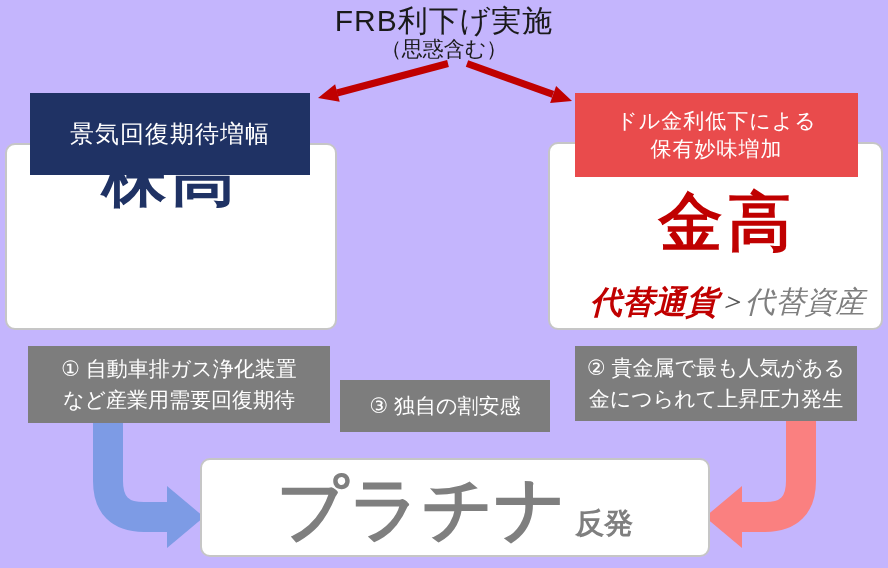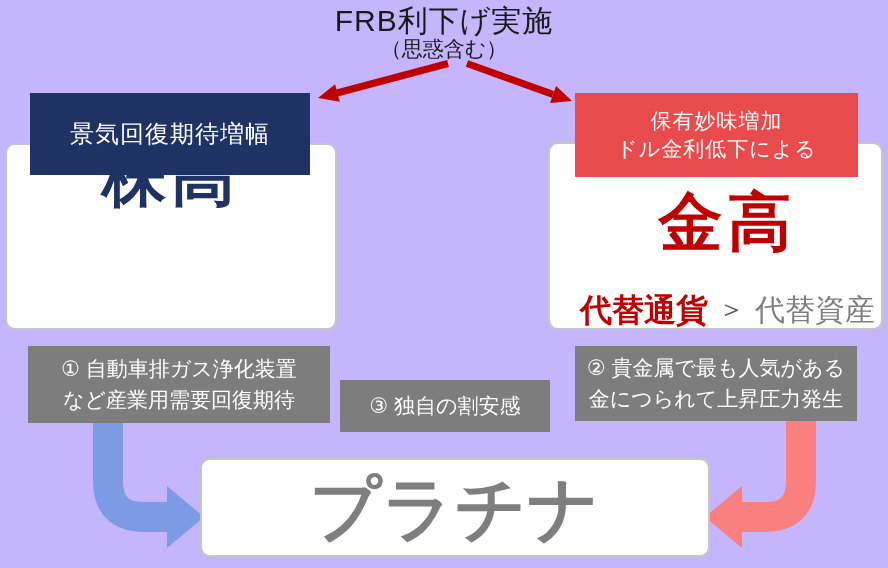--- a/index.html
+++ b/index.html
@@ -68,23 +68,24 @@
     display: flex; flex-direction: column; align-items: center;
     padding-top: 42px;
     padding-left: 24px;
   }
   .result-gold {
     font-size: 64px; font-weight: bold;
     color: var(--c-accent-red); letter-spacing: 5px;
     line-height: 1.15;
   }
   .compare-row {
-    margin-top: 34px;
-    display: flex; align-items: center; gap: 10px;
+    margin-top: 26px;
+    display: flex; align-items: center; 
     line-height: 1;
+    font-style: italic;
   }
   .compare-left  { font-size: 32px; font-weight: bold; color: var(--c-accent-red); }
   .compare-op    { font-size: 27px; font-weight: 400; color: var(--c-operator-gray); }
   .compare-right { font-size: 30px; font-weight: 400; color: var(--c-text-gray); }
 
   
   .note-box {
     background: var(--c-box-gray);
     color: #ffffff; font-size: 21px; line-height: 1.45;
     display: flex; flex-direction: column; align-items: center; justify-content: center;
@@ -146,37 +147,38 @@
   </div>
   <div class="abs card card-left">
     <span class="result-stock">株高</span>
   </div>
   <div class="abs note-box note-left">
     <span>① 自動車排ガス浄化装置</span>
     <span>など産業用需要回復期待</span>
   </div>
 
   <div class="abs header-red">
+    <span>ドル金利低下による</span>
     <span>保有妙味増加</span>
-    <span>ドル金利低下による</span>
   </div>
   <div class="abs card card-right">
     <span class="result-gold">金高</span>
     <div class="compare-row">
       <span class="compare-left">代替通貨</span>
       <span class="compare-op">＞</span>
       <span class="compare-right">代替資産</span>
     </div>
   </div>
   <div class="abs note-box note-right">
     <span>② 貴金属で最も人気がある</span>
     <span>金につられて上昇圧力発生</span>
   </div>
 
   <div class="abs note-box note-center">
     <span>③ 独自の割安感</span>
   </div>
 
   <div class="abs card card-bottom">
     <span class="outcome-main">プラチナ</span>
+    <span class="outcome-suffix">反発</span>
   </div>
 
 </div>
 
 </body></html>

